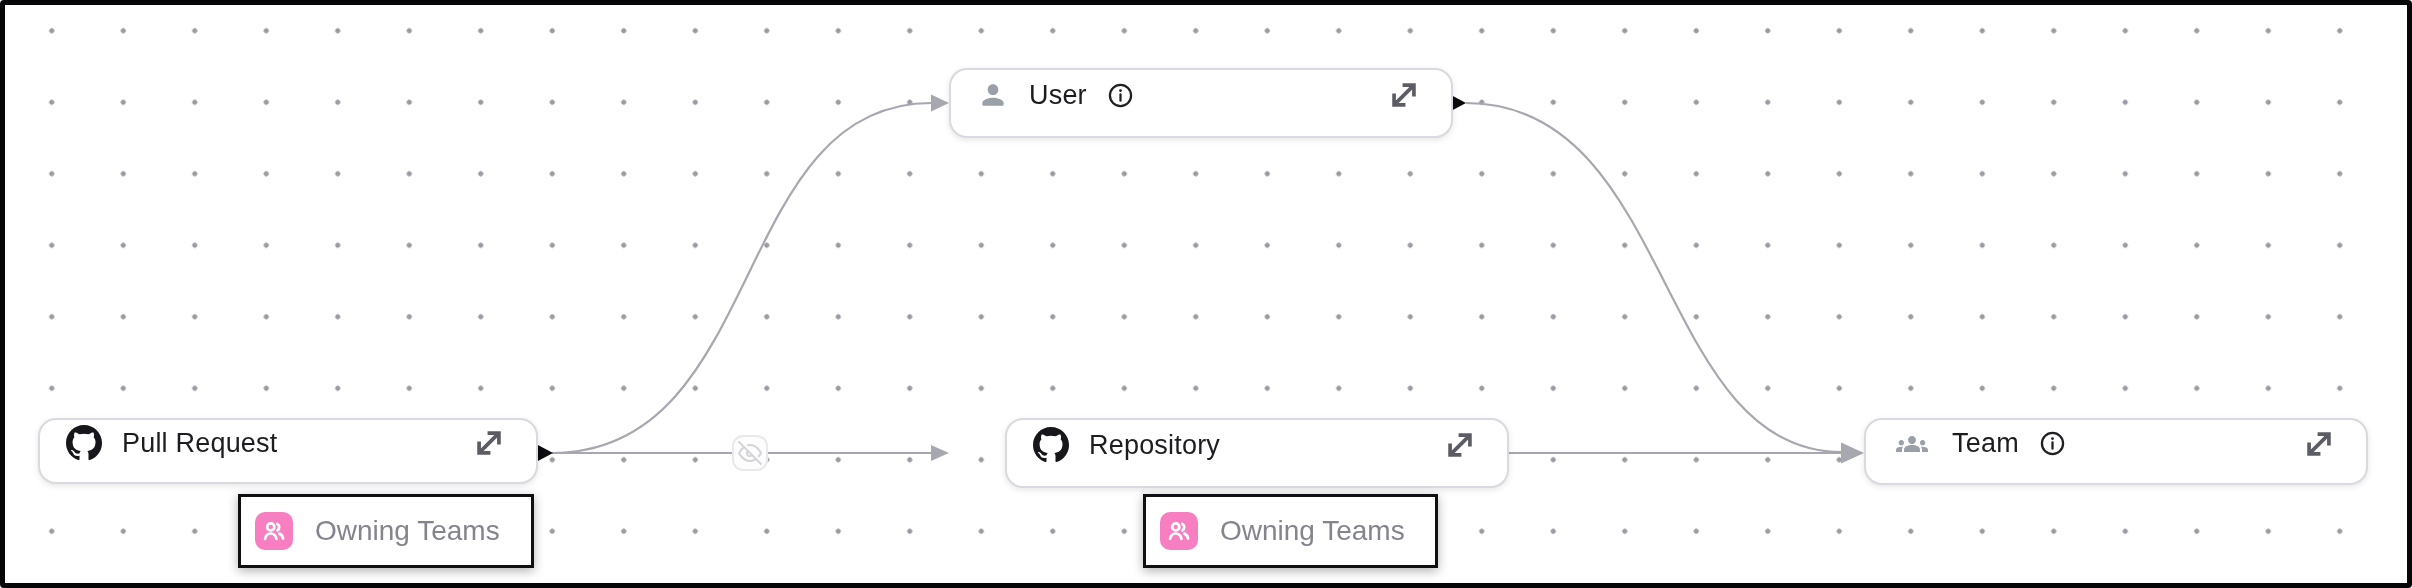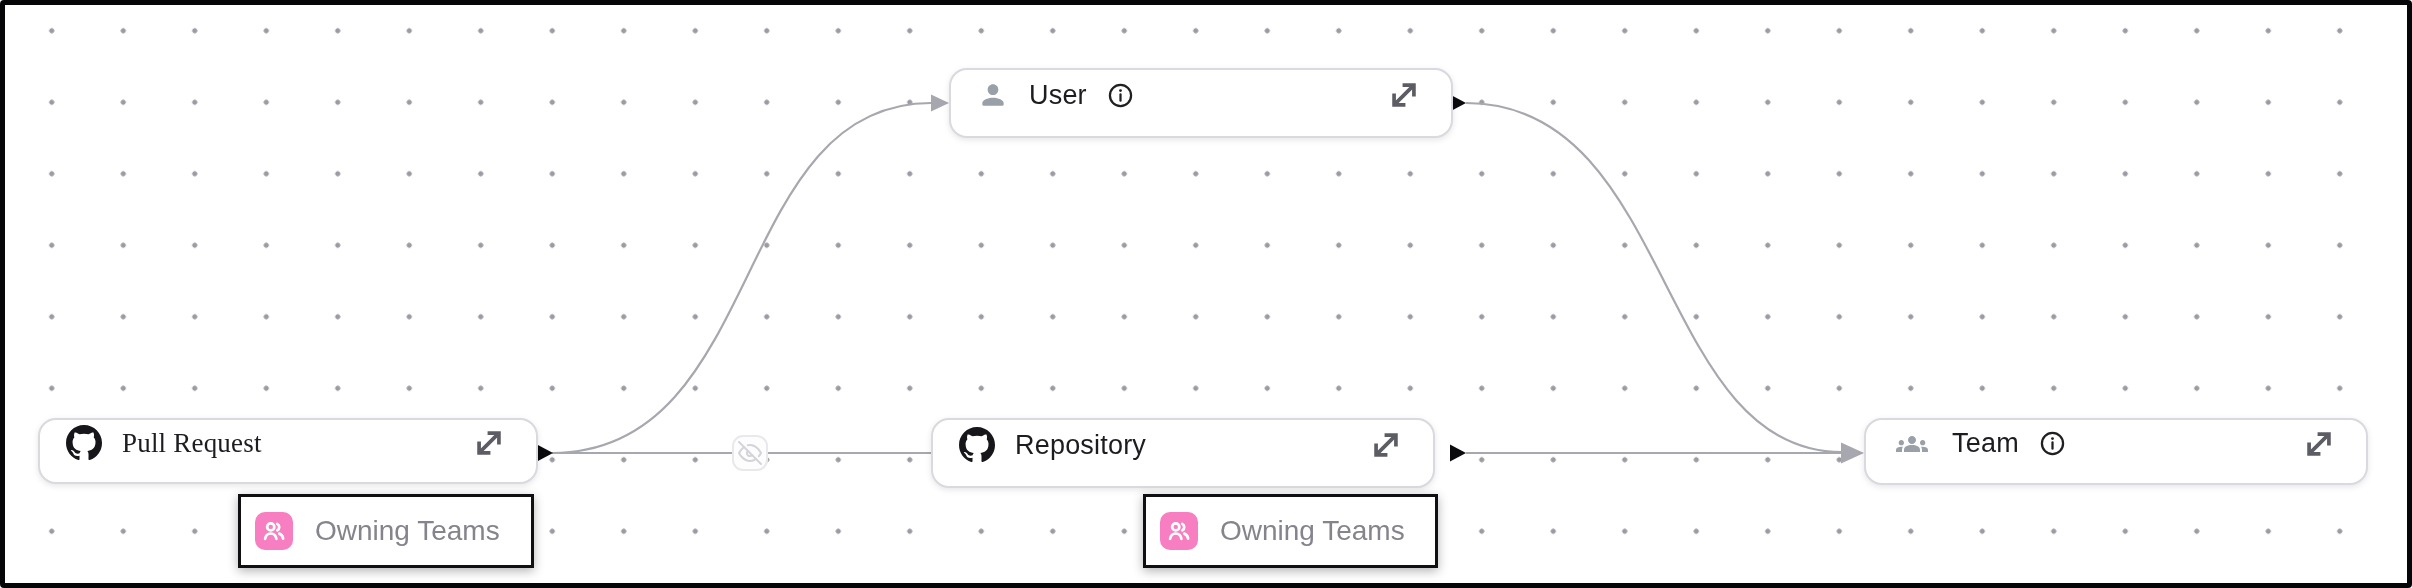--- a/index.html
+++ b/index.html
@@ -67,21 +67,21 @@
       <span class="nicon">
         <svg width="24" height="24" viewBox="0 0 24 24" fill="none" stroke="#d3d3d9" stroke-width="2" stroke-linecap="round" stroke-linejoin="round">
           <path d="M17.94 17.94A10.07 10.07 0 0 1 12 20c-7 0-11-8-11-8a18.45 18.45 0 0 1 5.06-5.94"></path>
           <path d="M9.9 4.24A9.12 9.12 0 0 1 12 4c7 0 11 8 11 8a18.5 18.5 0 0 1-2.16 3.19"></path>
           <path d="M14.12 14.12a3 3 0 1 1-4.24-4.24"></path>
           <line x1="1" y1="1" x2="23" y2="23"></line>
         </svg>
       </span>
     </div>
 
-    <div class="node" style="left:33px;top:413px;width:500px;height:66px;font-family:Liberation Serif, serif;">
+    <div class="node" style="left:33px;top:413px;width:500px;height:66px;">
       <span class="nicon">
         <svg width="36" height="36" viewBox="0 0 16 16" fill="#17171b">
           <path d="M8 0C3.58 0 0 3.58 0 8c0 3.54 2.29 6.53 5.47 7.59.4.07.55-.17.55-.38 0-.19-.01-.82-.01-1.49-2.01.37-2.53-.49-2.69-.94-.09-.23-.48-.94-.82-1.13-.28-.15-.68-.52-.01-.53.63-.01 1.08.58 1.23.82.72 1.21 1.87.87 2.33.66.07-.52.28-.87.51-1.07-1.78-.2-3.64-.89-3.64-3.95 0-.87.31-1.59.82-2.15-.08-.2-.36-1.02.08-2.12 0 0 .67-.21 2.2.82.64-.18 1.32-.27 2-.27s1.36.09 2 .27c1.53-1.04 2.2-.82 2.2-.82.44 1.1.16 1.92.08 2.12.51.56.82 1.27.82 2.15 0 3.07-1.87 3.75-3.65 3.95.29.25.54.73.54 1.48 0 1.07-.01 1.93-.01 2.2 0 .21.15.46.55.38A8.01 8.01 0 0 0 16 8c0-4.42-3.58-8-8-8Z"></path>
         </svg>
       </span>
       <span class="nlabel">Pull Request</span>
       <span class="flex-sp"></span>
       <span class="nicon">
         <svg width="34" height="34" viewBox="0 0 24 24" fill="none" stroke="#5c5c64" stroke-width="2.6">
           <path d="M5 19 19 5"></path>
@@ -108,21 +108,21 @@
       <span class="flex-sp"></span>
       <span class="nicon">
         <svg width="34" height="34" viewBox="0 0 24 24" fill="none" stroke="#5c5c64" stroke-width="2.6">
           <path d="M5 19 19 5"></path>
             <path d="M11 5h8v8"></path>
             <path d="M13 19H5v-8"></path>
         </svg>
       </span>
     </div>
 
-    <div class="node" style="left:926px;top:413px;width:504px;height:70px;">
+    <div class="node" style="left:1000px;top:413px;width:504px;height:70px;">
       <span class="nicon">
         <svg width="36" height="36" viewBox="0 0 16 16" fill="#17171b">
           <path d="M8 0C3.58 0 0 3.58 0 8c0 3.54 2.29 6.53 5.47 7.59.4.07.55-.17.55-.38 0-.19-.01-.82-.01-1.49-2.01.37-2.53-.49-2.69-.94-.09-.23-.48-.94-.82-1.13-.28-.15-.68-.52-.01-.53.63-.01 1.08.58 1.23.82.72 1.21 1.87.87 2.33.66.07-.52.28-.87.51-1.07-1.78-.2-3.64-.89-3.64-3.95 0-.87.31-1.59.82-2.15-.08-.2-.36-1.02.08-2.12 0 0 .67-.21 2.2.82.64-.18 1.32-.27 2-.27s1.36.09 2 .27c1.53-1.04 2.2-.82 2.2-.82.44 1.1.16 1.92.08 2.12.51.56.82 1.27.82 2.15 0 3.07-1.87 3.75-3.65 3.95.29.25.54.73.54 1.48 0 1.07-.01 1.93-.01 2.2 0 .21.15.46.55.38A8.01 8.01 0 0 0 16 8c0-4.42-3.58-8-8-8Z"></path>
         </svg>
       </span>
       <span class="nlabel">Repository</span>
       <span class="flex-sp"></span>
       <span class="nicon">
         <svg width="34" height="34" viewBox="0 0 24 24" fill="none" stroke="#5c5c64" stroke-width="2.6">
           <path d="M5 19 19 5"></path>

